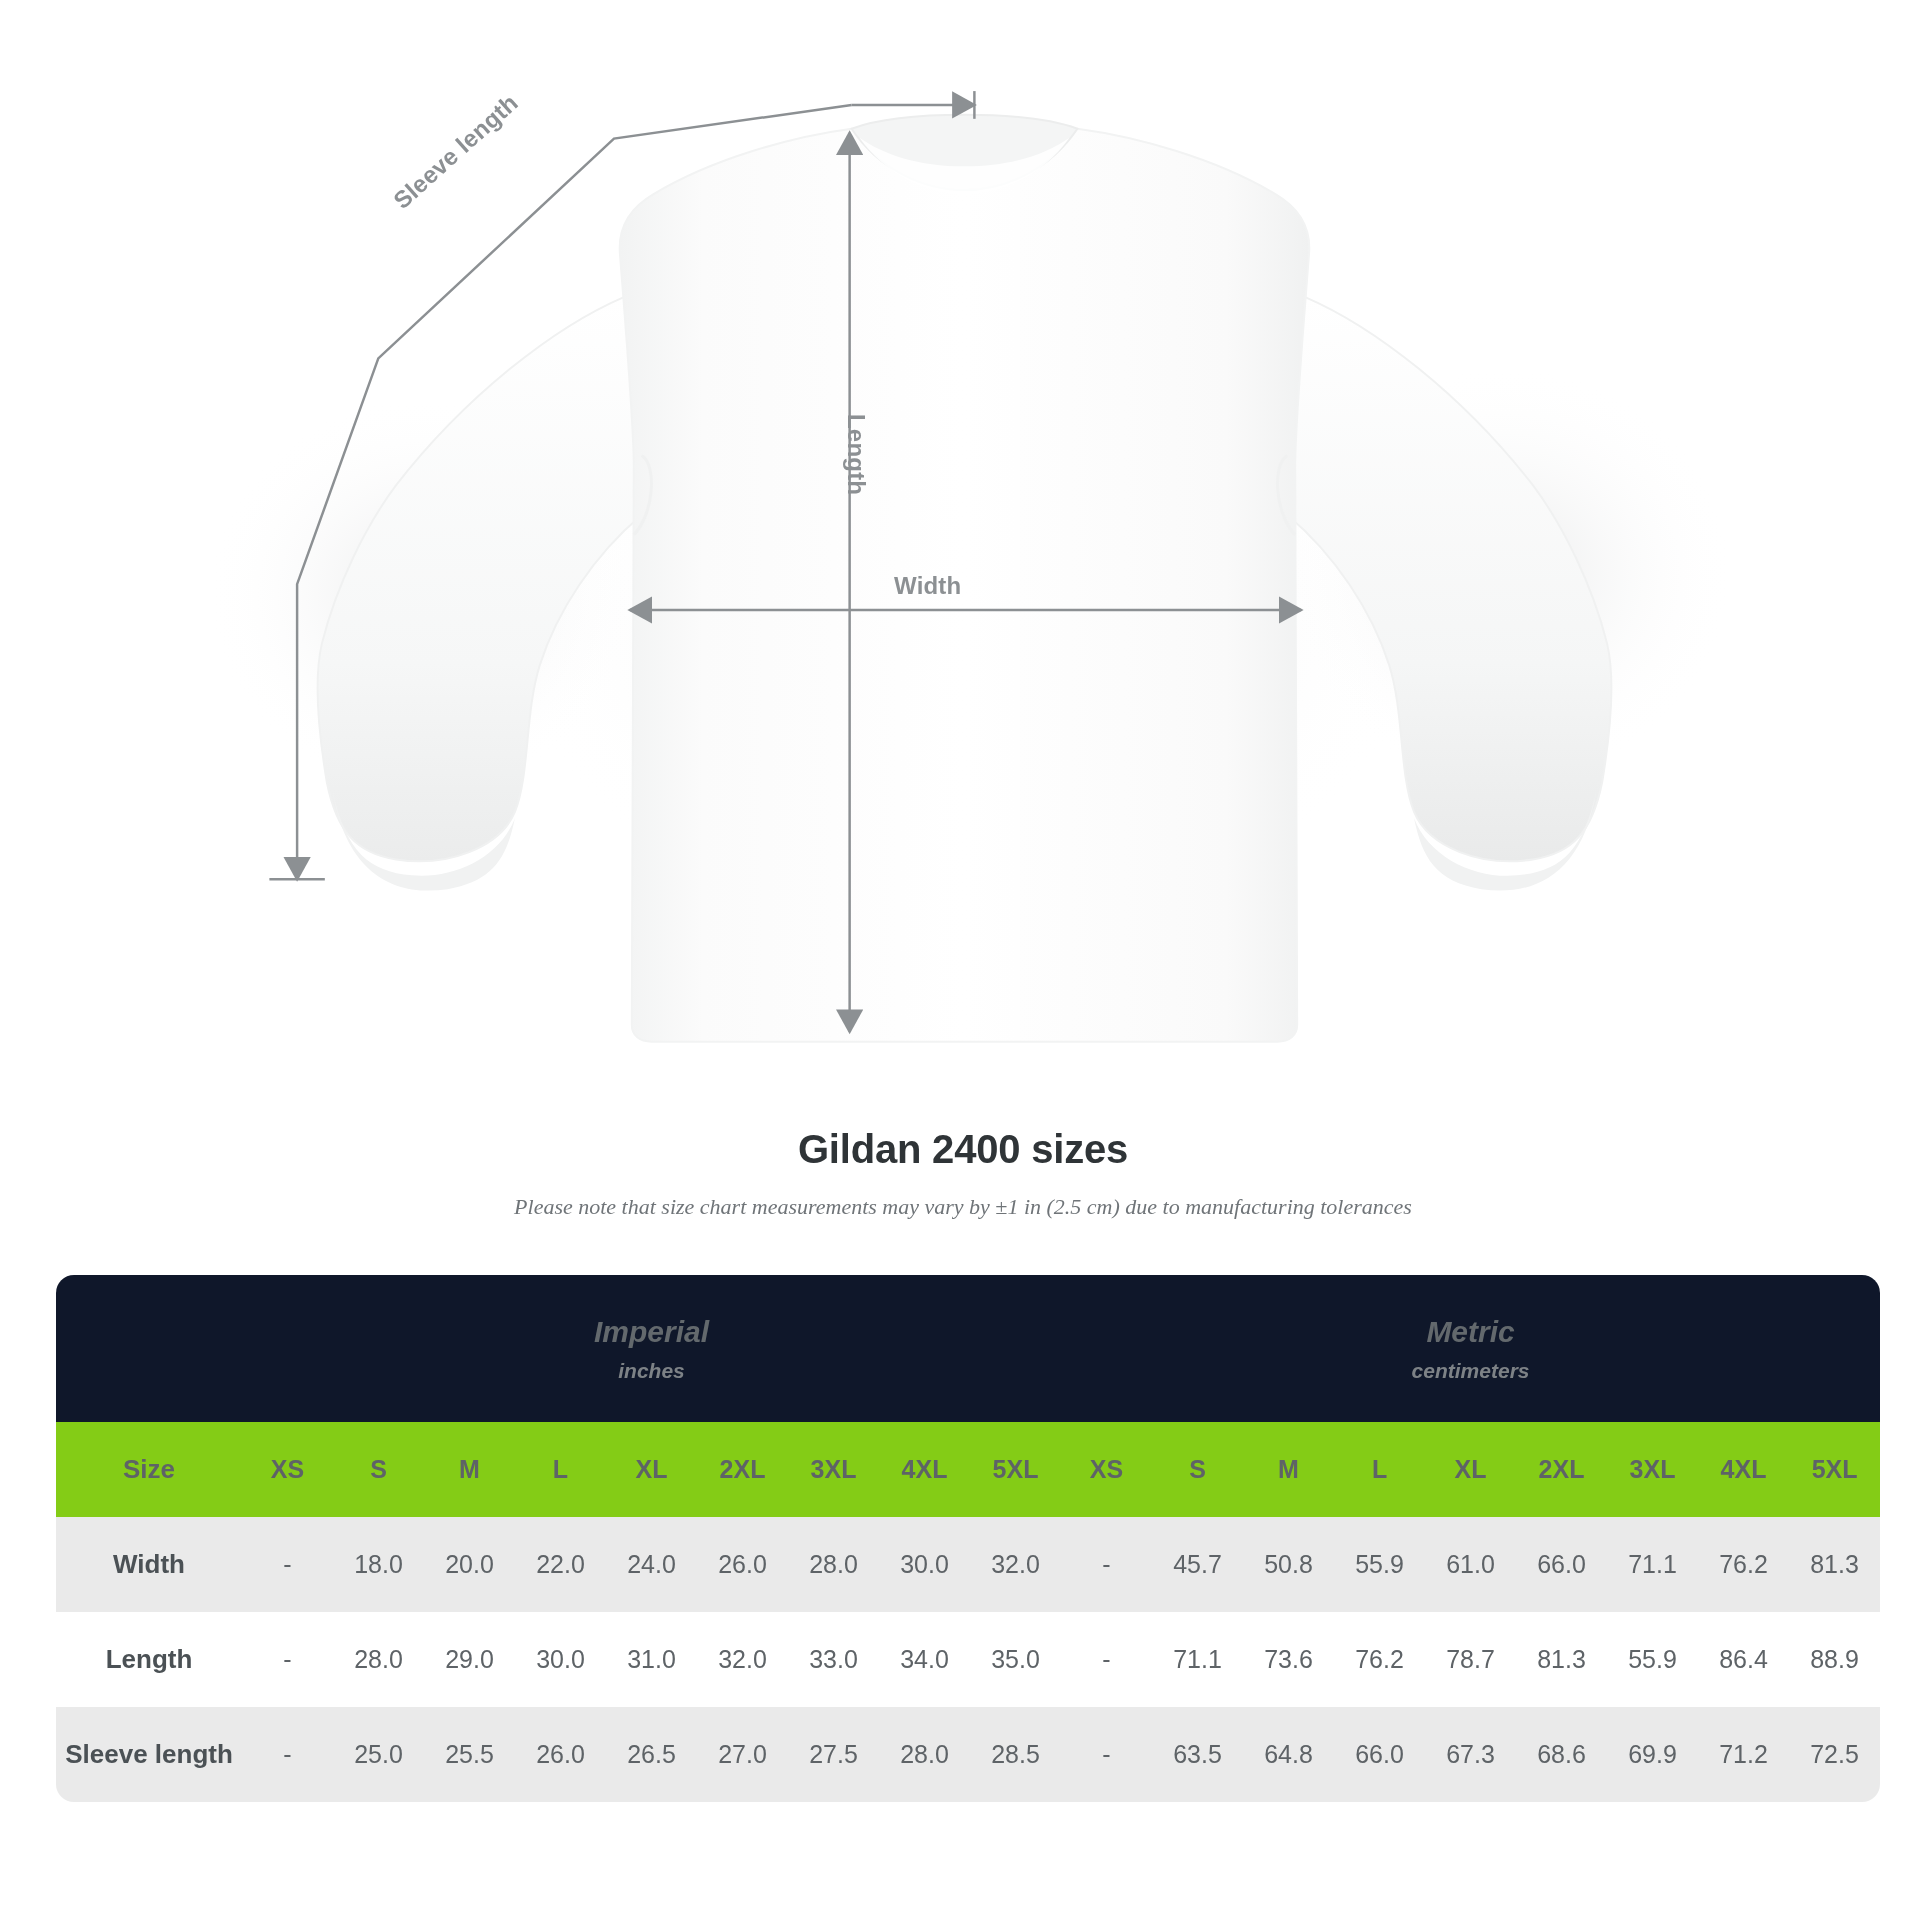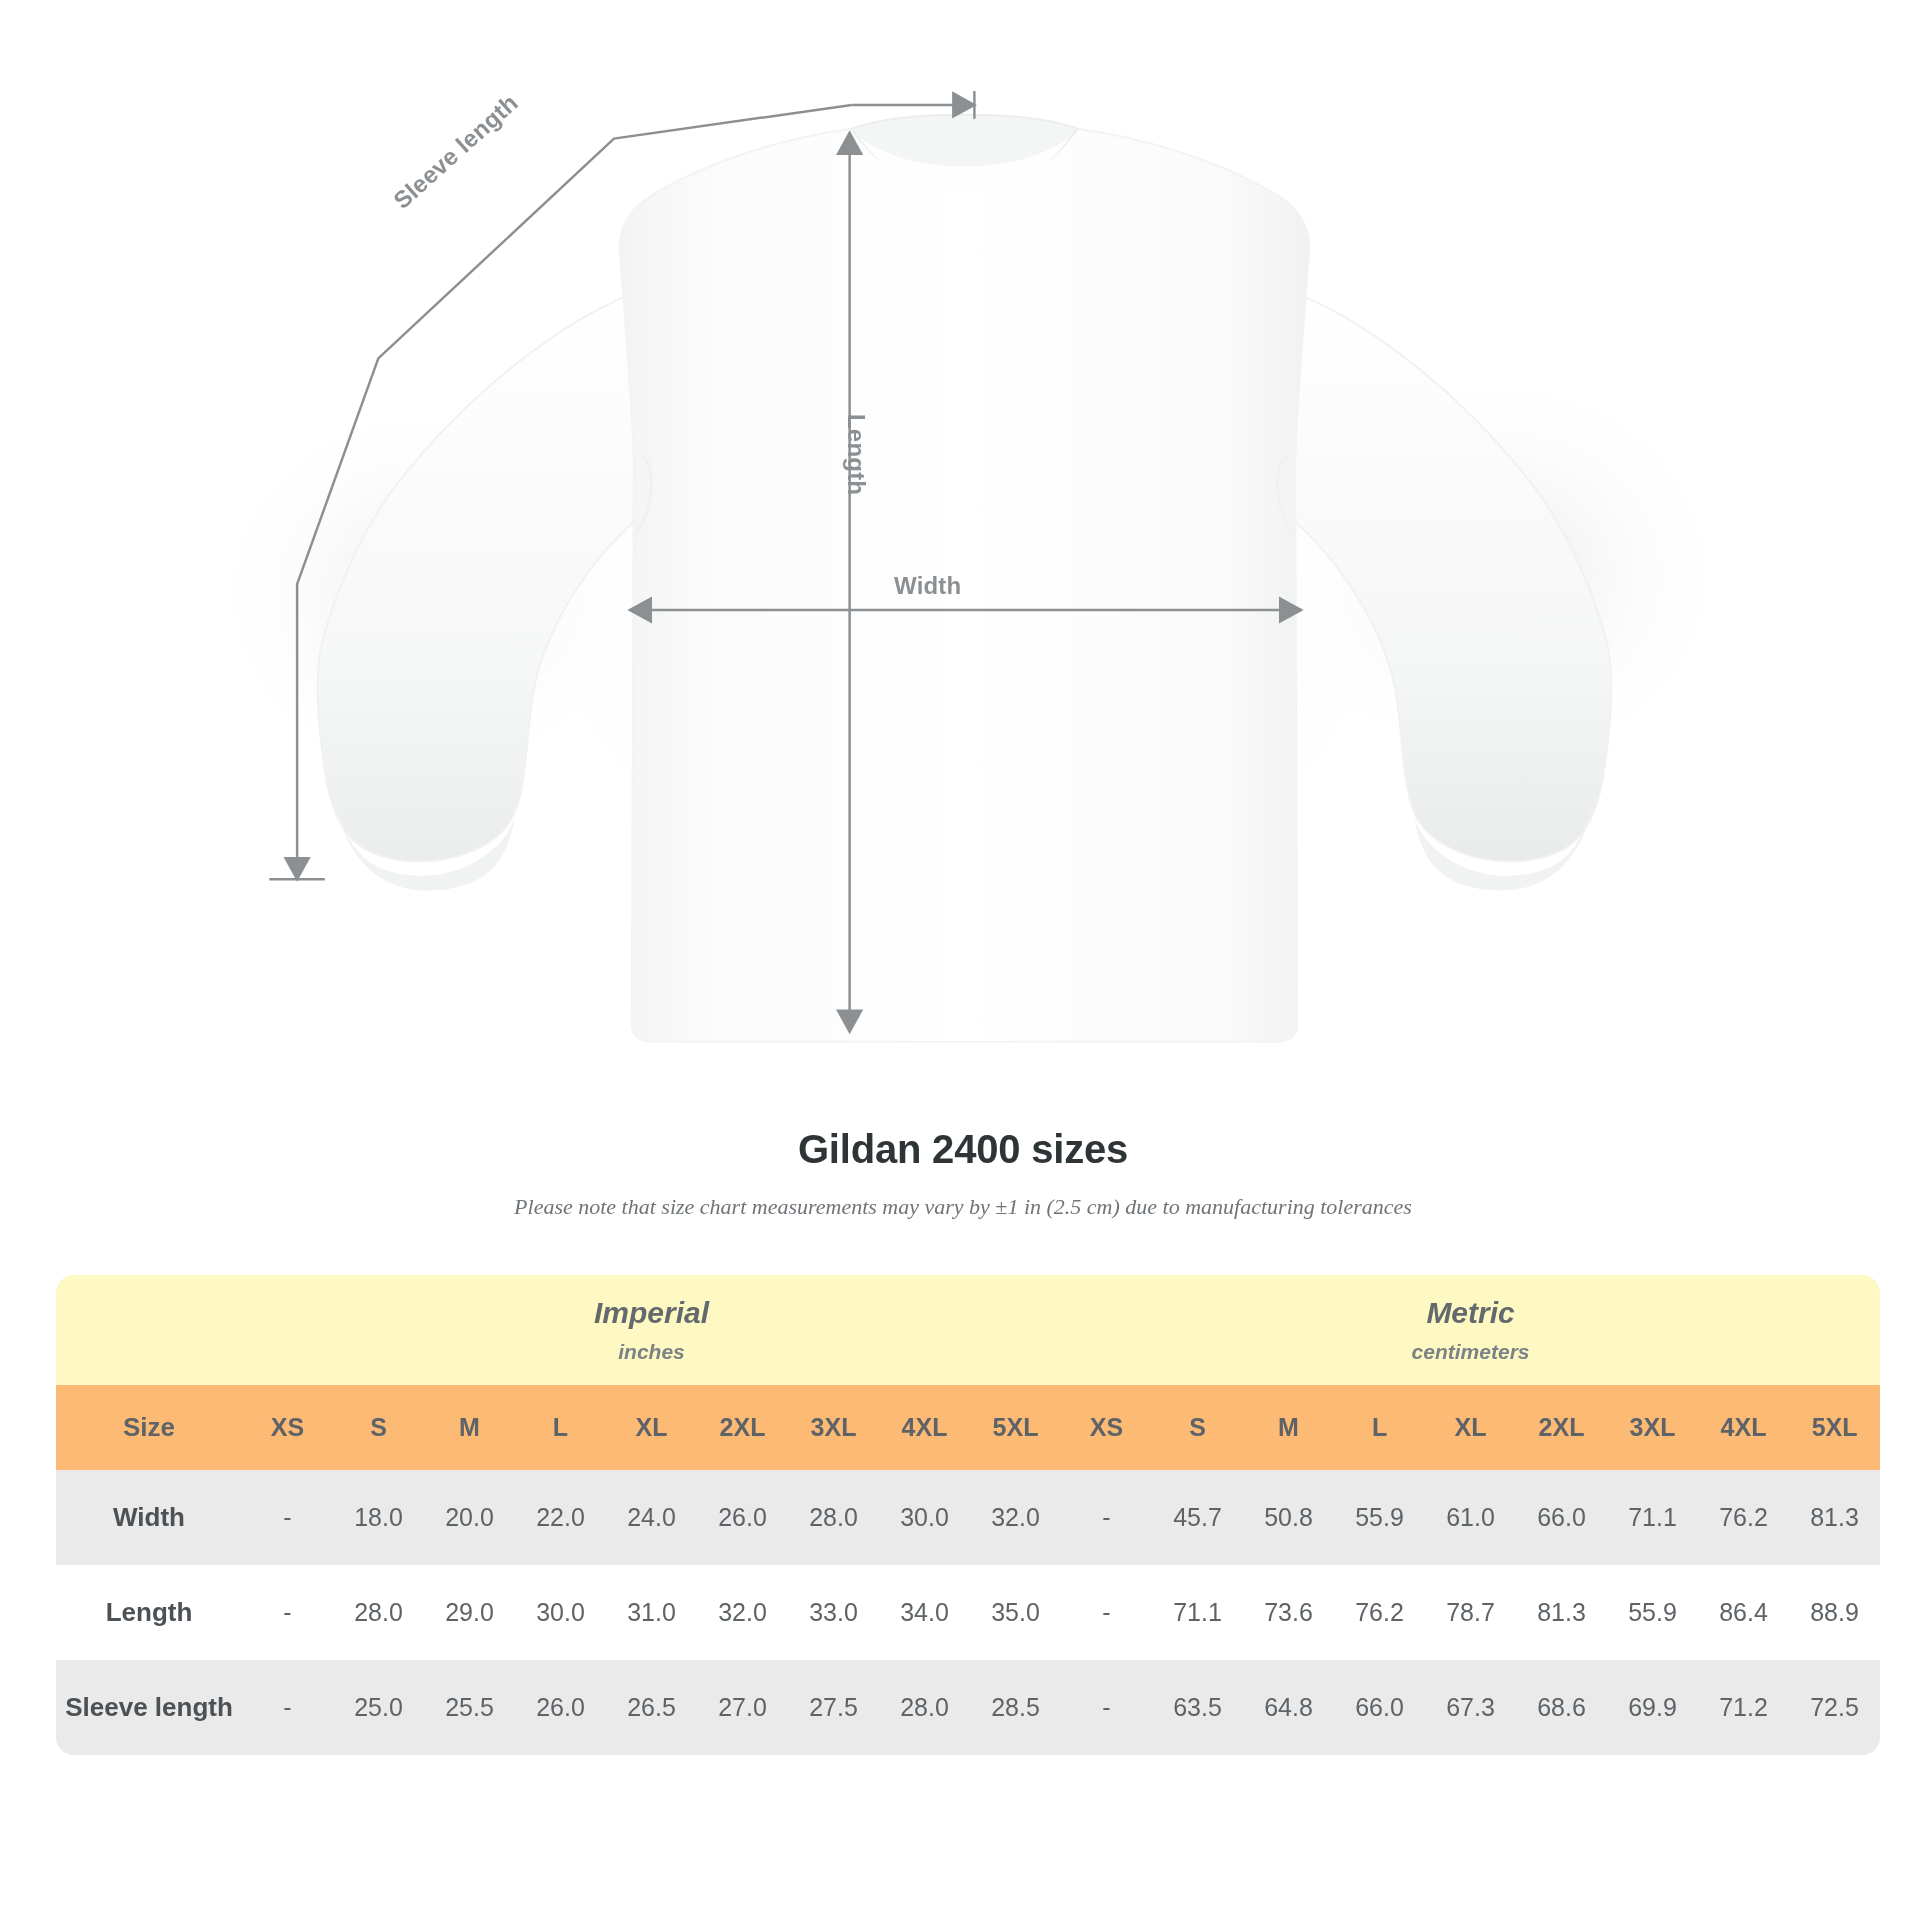--- a/index.html
+++ b/index.html
@@ -76,43 +76,43 @@
     position: absolute;
     left: 56px; top: 1275px;
     width: 1814px;
   }
   table {
     width: 100%;
     border-collapse: collapse;
     table-layout: fixed;
   }
   #unit-row th {
-    background: #fef9c3;
+    background: #0f172a;
     padding: 0;
-    height: 110px;
+    height: 147px;
     vertical-align: middle;
   }
   #unit-row th:first-child { border-top-left-radius: 18px; }
   #unit-row th:last-child { border-top-right-radius: 18px; }
   .unit-sys {
     font-size: 30px;
     font-style: italic;
     font-weight: bold;
     color: #63696d;
   }
   .unit-sub {
     margin-top: 10px;
     font-size: 21px;
     font-style: italic;
     color: #7d8286;
   }
 
   #head-row th {
-    background: #fdba74;
-    height: 85px;
+    background: #84cc16;
+    height: 95px;
     font-size: 25px;
     color: #5e6367;
     font-weight: bold;
     vertical-align: middle;
   }
   #head-row th.size-head { font-size: 26px; }
 
   tbody td {
     height: 95px;
     text-align: center;

